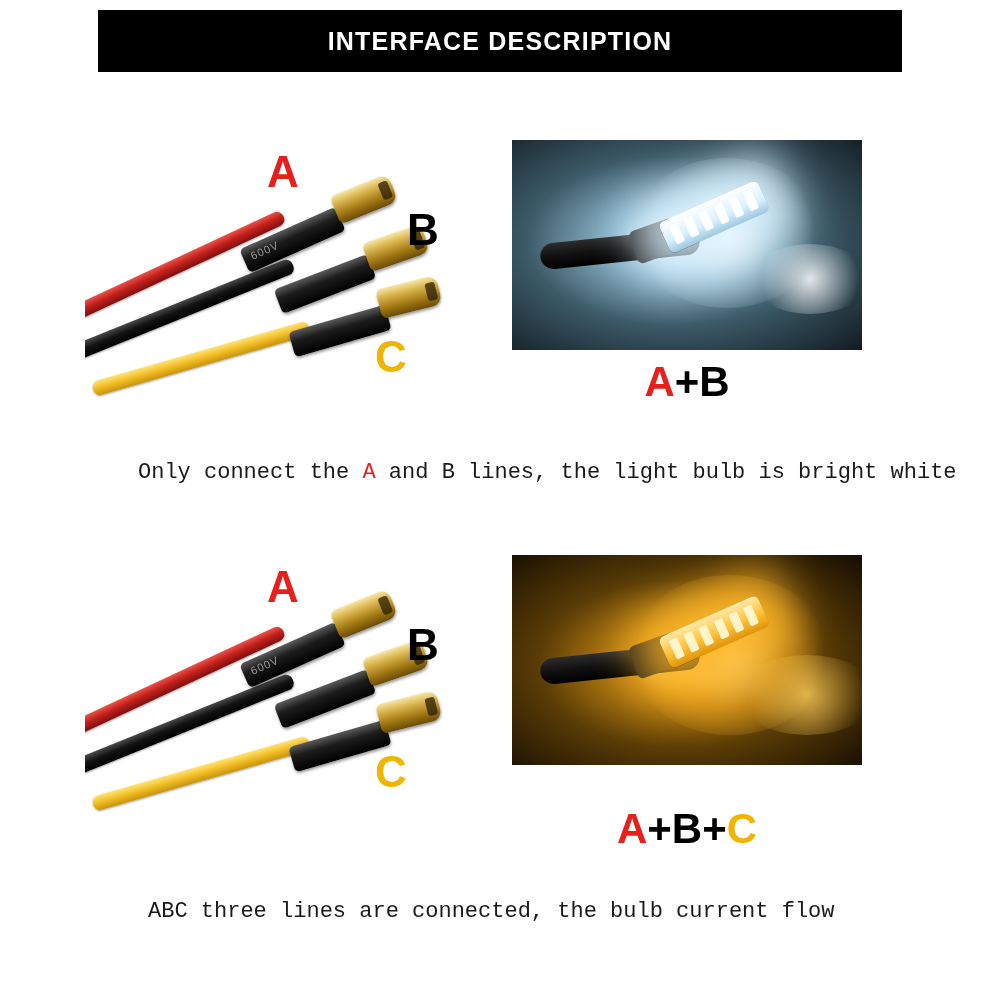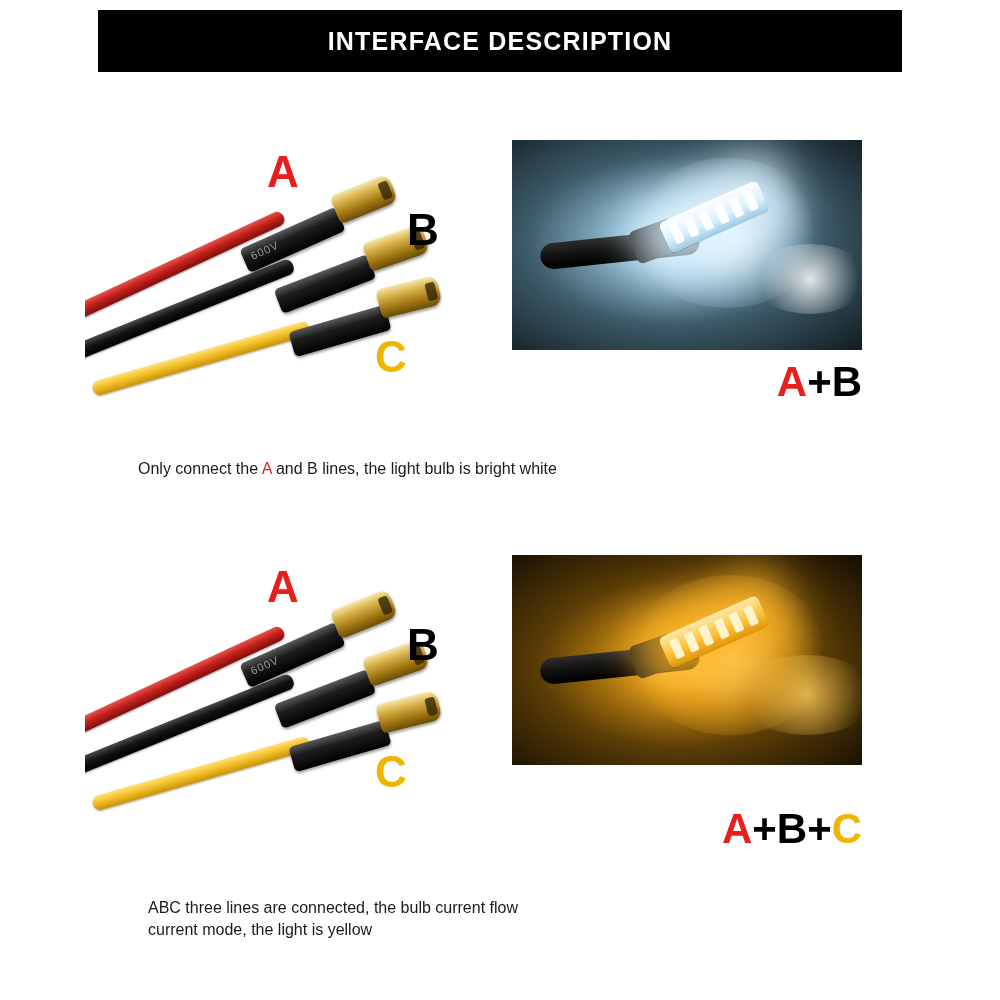--- a/index.html
+++ b/index.html
@@ -188,39 +188,39 @@
   .white .glow-main  { left: 120px; top: 18px; width: 190px; height: 150px; background: radial-gradient(circle, rgba(255,255,255,.95) 0%, rgba(210,240,255,.45) 40%, rgba(255,255,255,0) 72%); }
   .white .glow-side  { left: 238px; top: 104px; width: 120px; height: 70px; background: radial-gradient(circle, rgba(255,255,255,.85) 0%, rgba(255,255,255,0) 70%); }
   .yellow .glow-main { left: 118px; top: 20px; width: 200px; height: 160px; background: radial-gradient(circle, rgba(255,210,110,.95) 0%, rgba(255,180,40,.45) 42%, rgba(255,160,0,0) 74%); }
   .yellow .glow-side { left: 225px; top: 100px; width: 140px; height: 80px; background: radial-gradient(circle, rgba(255,205,90,.8) 0%, rgba(255,190,60,0) 72%); }
 
   
   .combo {
     position: absolute;
     left: 512px;
     width: 350px;
-    text-align: right;
+    text-align: center;
     font-size: 42px;
     font-weight: bold;
     font-family: "Liberation Sans", sans-serif;
     white-space: nowrap;
   }
   .combo-1 { top: 248px; }
   .combo-2 { top: 250px; margin-top: 30px; }
   .c-red { color: #e8201b; }
   .c-black { color: #000000; }
   .c-yellow { color: #f0b500; }
   .c-plus { color: #000000; }
 
   
   .desc {
     position: absolute;
-    font-size: 16px;
+    font-size: 22px;
     color: #1a1a1a;
-    font-family: Liberation Sans, sans-serif;
+    font-family: Liberation Mono, monospace;
     line-height: 1.35;
   }
   .desc-1 { left: 138px; top: 348px; }
   .desc-2 { left: 148px; top: 372px; width: 700px; }
   .desc .hl-red { color: #e8201b; }
 </style>
 </head>
 <body>
 
 <div class="page">
@@ -311,17 +311,16 @@
         <span class="led-dot"></span>
       </div>
     </div>
 
     <div class="combo combo-2">
       <span class="c-red">A</span><span class="c-plus">+</span><span class="c-black">B</span><span class="c-plus">+</span><span class="c-yellow">C</span>
     </div>
 
     <div class="desc desc-2">
       <div>ABC three lines are connected, the bulb current flow</div>
-      <div>current mode, the light is yellow</div>
     </div>
   </div>
 
 </div>
 
 </body></html>

